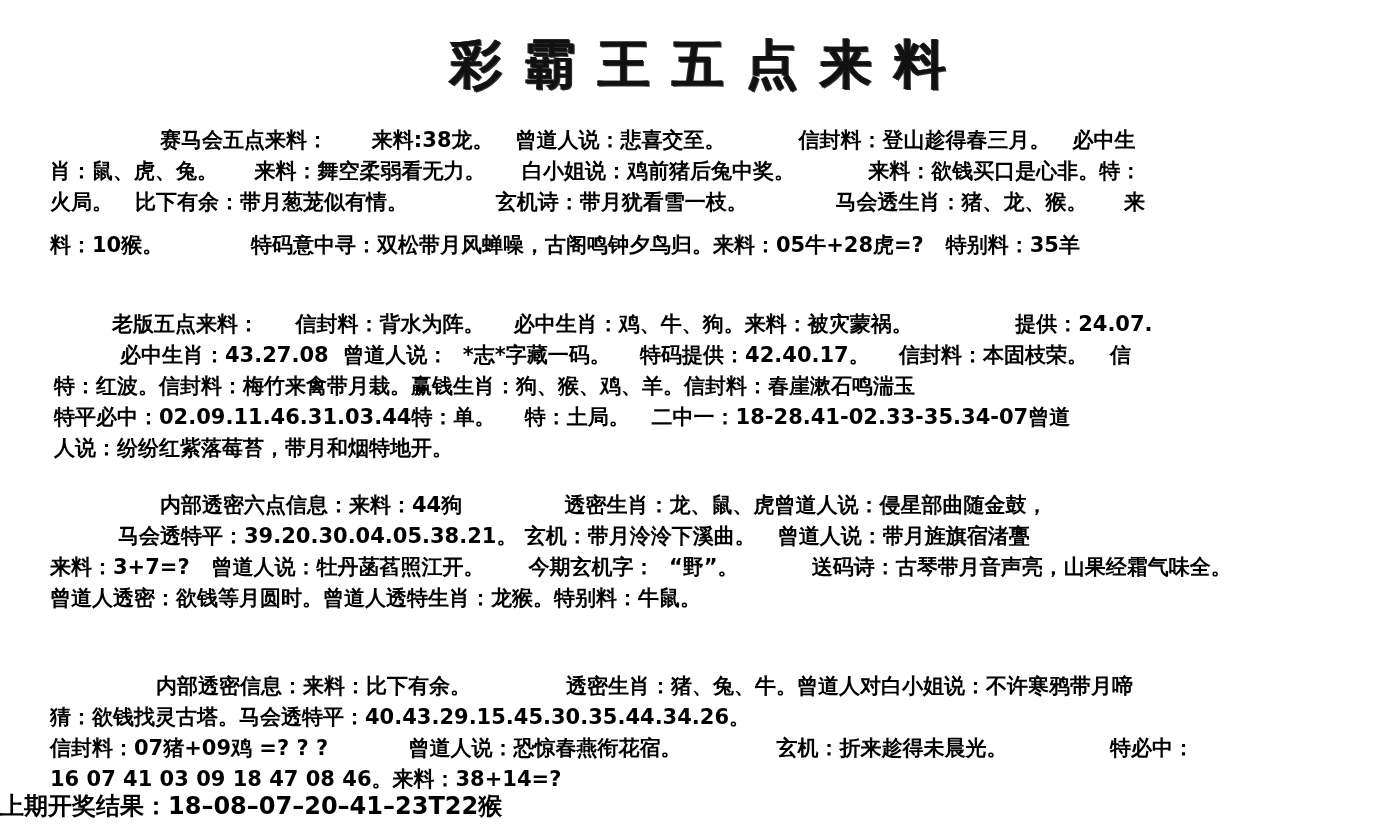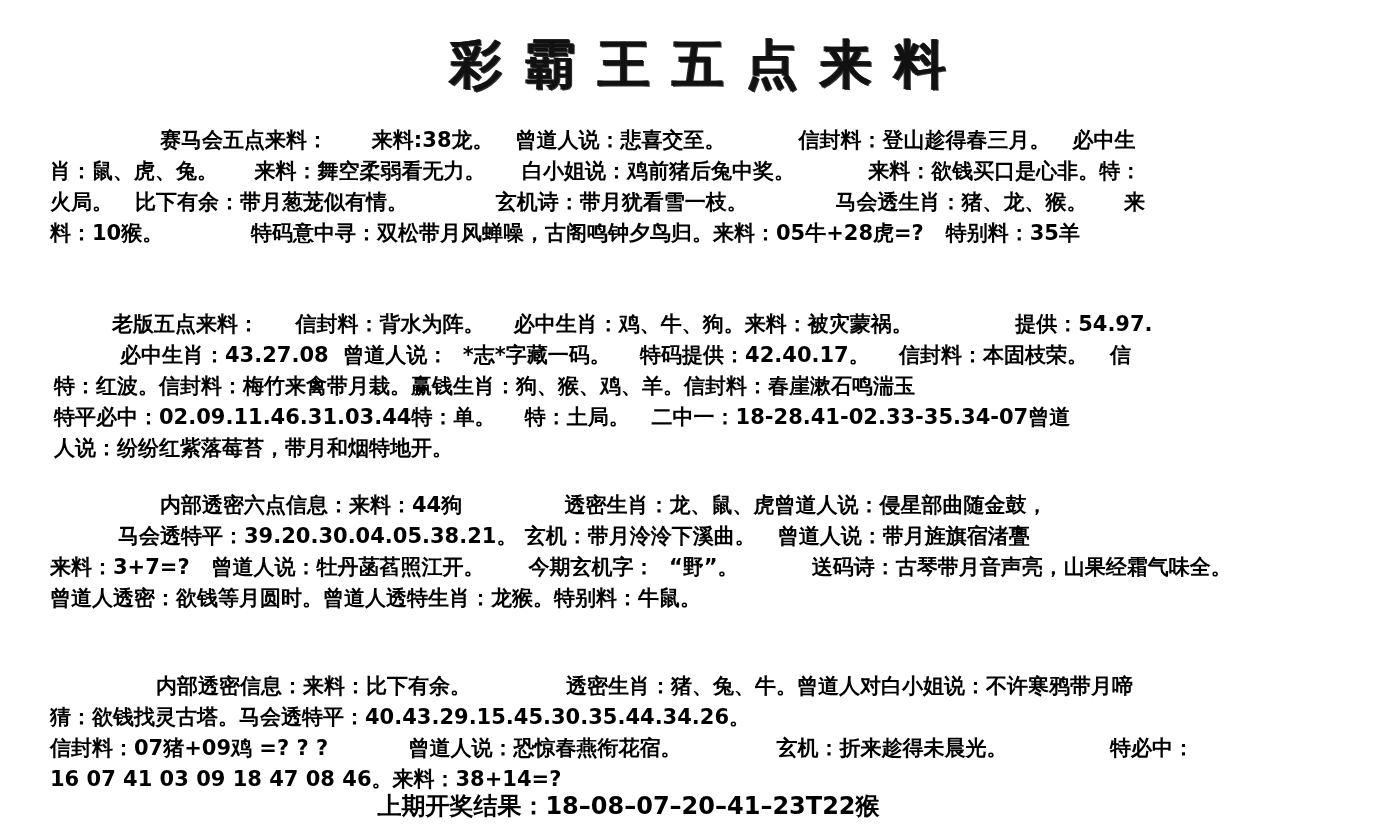--- a/index.html
+++ b/index.html
@@ -4,37 +4,37 @@
 <style>
   html, body { margin:0; padding:0; background:#ffffff; }
   body { width:1388px; height:836px; position:relative; overflow:hidden;
          font-family:"DejaVu Sans","Liberation Sans",sans-serif; color:#000; }
   .title { position:absolute; top:30px; left:15px; width:1388px; text-align:center;
            font-family:"DejaVu Serif","Liberation Serif",serif; font-weight:bold;
            font-size:52px; letter-spacing:22px; color:#111;
            text-shadow:1px 1px 0 #333, -1px 0 0 #333; }
   .line { position:absolute; left:0; font-size:21px; font-weight:bold; white-space:pre;
           letter-spacing:0px; line-height:30px; }
-  .result { position:absolute; left:0; width:1257px; text-align:center; top:790px;
+  .result { position:absolute; left:0; width:1257px; text-align:left; top:790px;
             font-size:24px; font-weight:bold; white-space:pre; }
 </style>
 </head>
 <body>
 
 <div class="title">彩霸王五点来料</div>
 
 <div>
   <div class="line" style="left:160px;top:125px">赛马会五点来料：      来料:38龙。   曾道人说：悲喜交至。          信封料：登山趁得春三月。   必中生</div>
   <div class="line" style="left:50px;top:156px">肖：鼠、虎、兔。     来料：舞空柔弱看无力。     白小姐说：鸡前猪后兔中奖。          来料：欲钱买口是心非。特：</div>
   <div class="line" style="left:50px;top:187px">火局。   比下有余：带月葱茏似有情。            玄机诗：带月犹看雪一枝。            马会透生肖：猪、龙、猴。     来</div>
-  <div class="line" style="left:50px;top:218px">料：10猴。            特码意中寻：双松带月风蝉噪，古阁鸣钟夕鸟归。来料：05牛+28虎=?   特别料：35羊</div>
+  <div class="line" style="left:50px;top:230px">料：10猴。            特码意中寻：双松带月风蝉噪，古阁鸣钟夕鸟归。来料：05牛+28虎=?   特别料：35羊</div>
 </div>
 
 <div>
-  <div class="line" style="left:112px;top:309px">老版五点来料：     信封料：背水为阵。    必中生肖：鸡、牛、狗。来料：被灾蒙祸。              提供：54.97.</div>
+  <div class="line" style="left:112px;top:309px">老版五点来料：     信封料：背水为阵。    必中生肖：鸡、牛、狗。来料：被灾蒙祸。              提供：24.07.</div>
   <div class="line" style="left:120px;top:340px">必中生肖：43.27.08  曾道人说：  *志*字藏一码。    特码提供：42.40.17。    信封料：本固枝荣。   信</div>
   <div class="line" style="left:54px;top:371px">特：红波。信封料：梅竹来禽带月栽。赢钱生肖：狗、猴、鸡、羊。信封料：春崖漱石鸣湍玉</div>
   <div class="line" style="left:54px;top:402px">特平必中：02.09.11.46.31.03.44特：单。    特：土局。   二中一：18-28.41-02.33-35.34-07曾道</div>
   <div class="line" style="left:54px;top:433px">人说：纷纷红紫落莓苔，带月和烟特地开。</div>
 </div>
 
 <div>
   <div class="line" style="left:160px;top:490px">内部透密六点信息：来料：44狗              透密生肖：龙、鼠、虎曾道人说：侵星部曲随金鼓，</div>
   <div class="line" style="left:118px;top:521px">马会透特平：39.20.30.04.05.38.21。 玄机：带月泠泠下溪曲。   曾道人说：带月旌旗宿渚亹</div>
   <div class="line" style="left:50px;top:552px">来料：3+7=?   曾道人说：牡丹菡萏照江开。      今期玄机字：  “野”。          送码诗：古琴带月音声亮，山果经霜气味全。</div>

